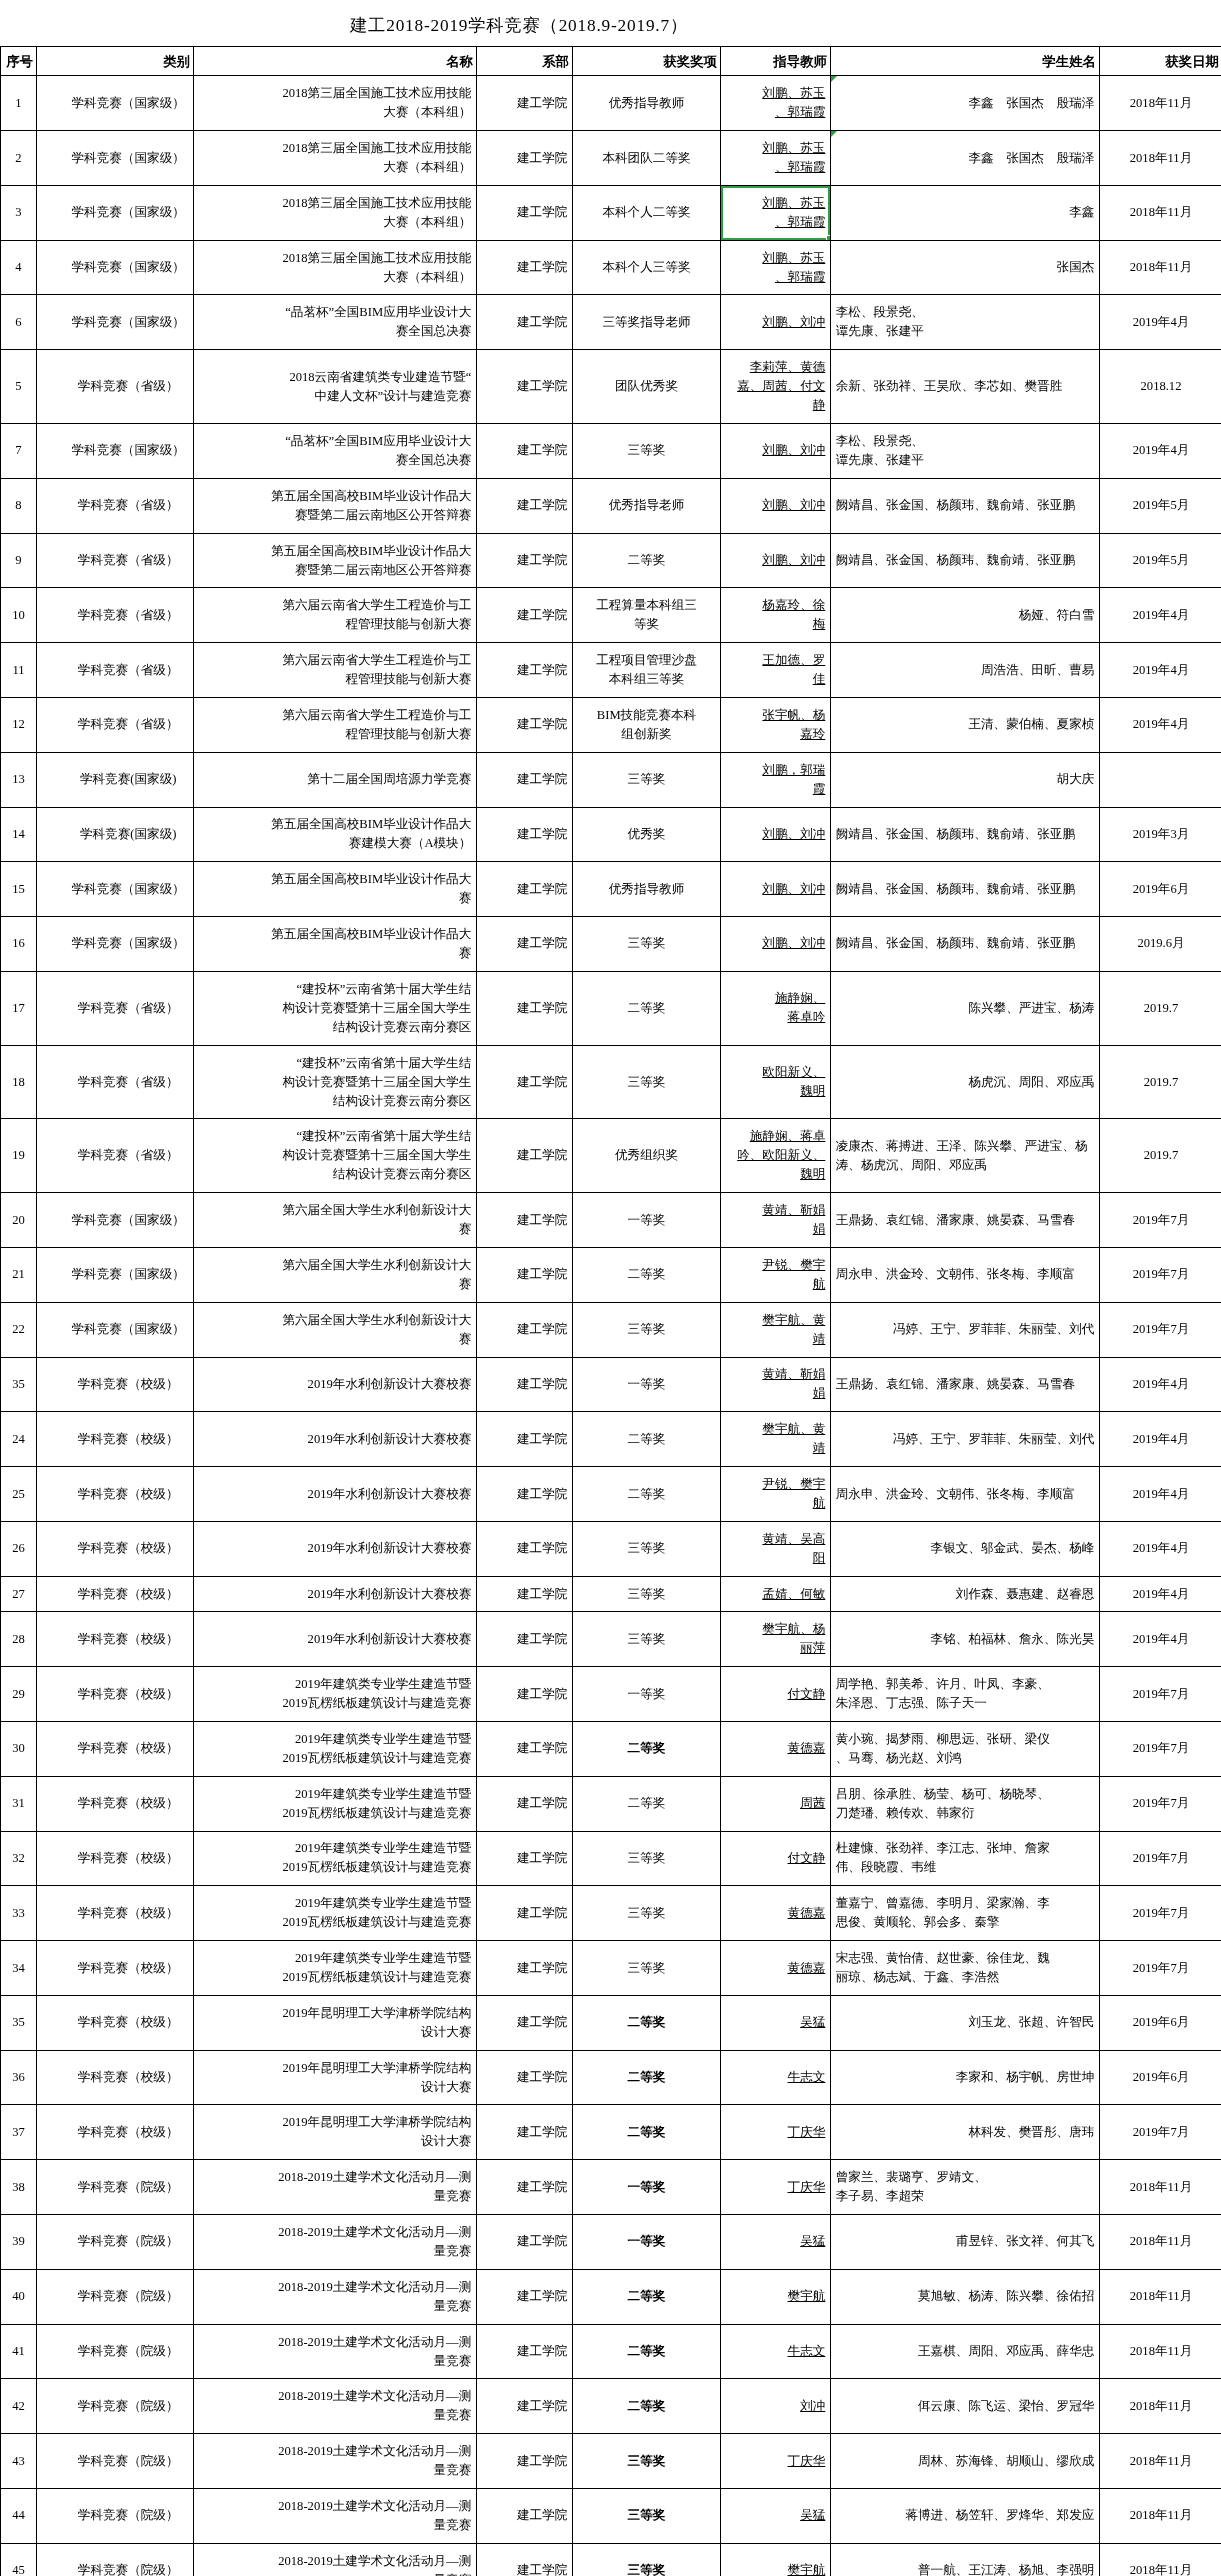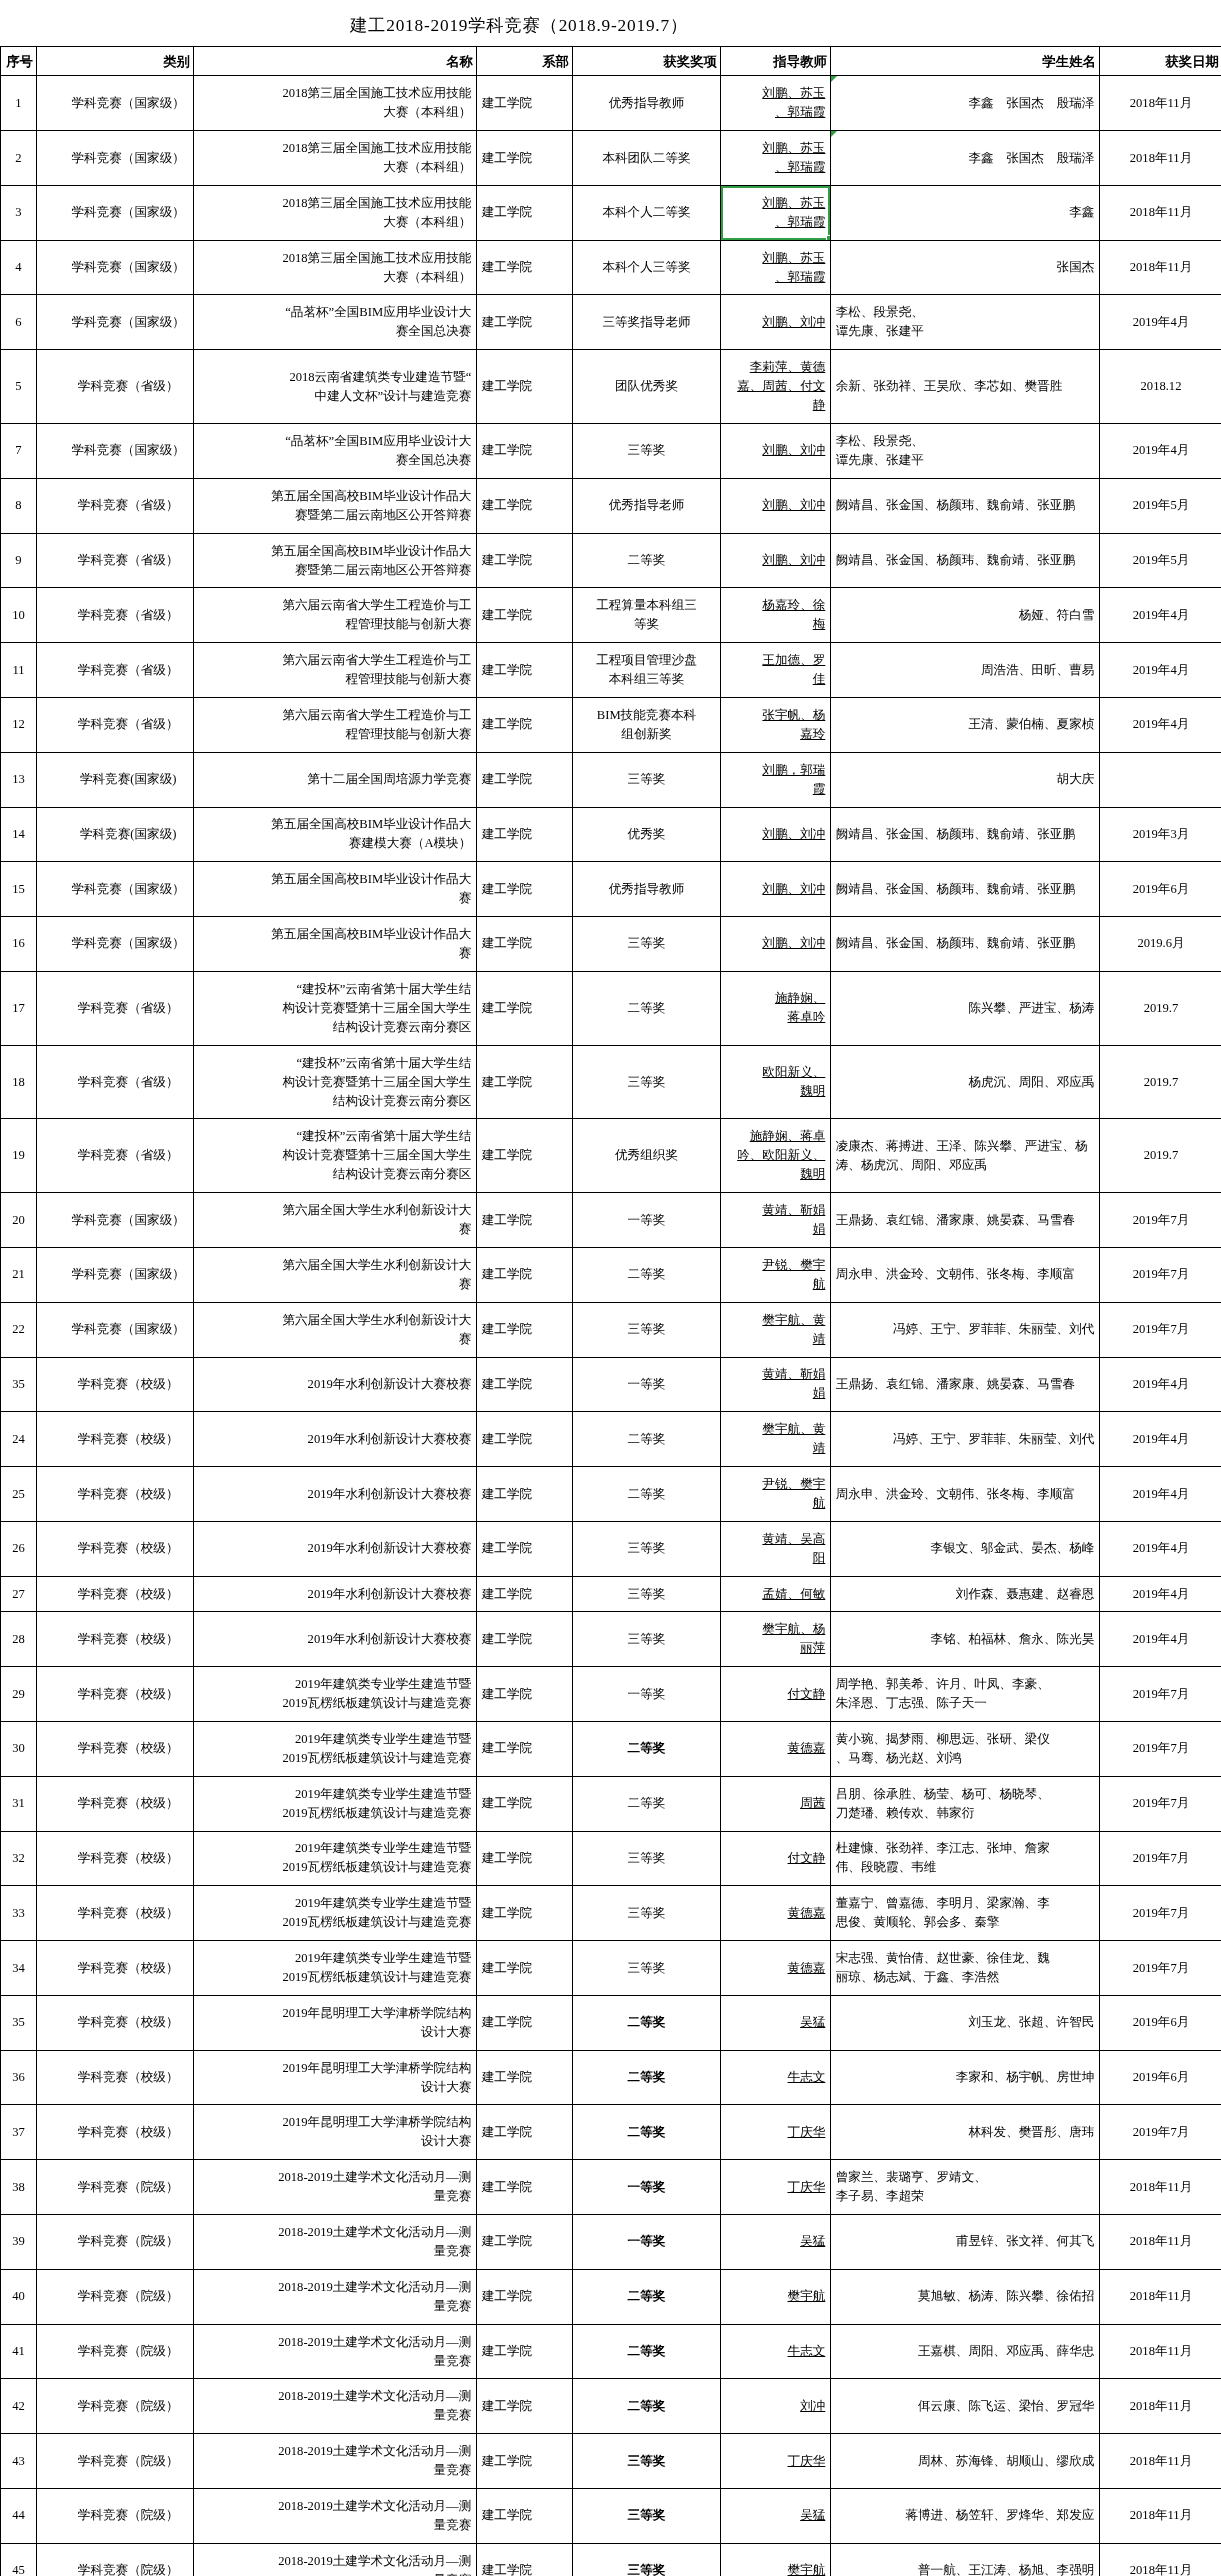--- a/index.html
+++ b/index.html
@@ -7,21 +7,21 @@
   .sheet{width:1222px;}
   .title{width:1038px;text-align:center;font-size:17.3px;letter-spacing:0.8px;padding:12.6px 0 9.4px 0;font-weight:400;}
   table{border-collapse:collapse;table-layout:fixed;width:1222px;background:#fff;}
   td,th{border:0.8px solid #000;vertical-align:middle;font-size:12.6px;line-height:19px;
         padding:7.9px 4.7px;word-break:break-all;overflow:hidden;position:relative;}
   th{font-size:13.4px;font-weight:700;text-align:right;padding:4.7px 3.1px;}
   td.c-num{text-align:center;}
   td.c-cat{text-align:center;padding-left:31px;}
   td.c-name{text-align:right;white-space:pre-line;padding-left:6.3px;}
   td.c-name.center{text-align:right;}
-  td.c-dept{text-align:left;}
+  td.c-dept{text-align:right;}
   td.c-award{text-align:center;white-space:pre-line;}
   td.c-award.bold{font-weight:700;}
   td.c-teach{text-align:right;white-space:pre-line;text-decoration:underline;}
   td.c-stu{text-align:right;white-space:pre-line;}
   td.c-stu.long{text-align:left;}
   td.c-date{text-align:center;}
   
   td.sel{box-shadow:inset 0 0 0 2px var(--sel,#2f9e44);}
   .fill-handle{position:absolute;right:-3.1px;bottom:-3.1px;width:5.5px;height:5.5px;
                background:var(--sel,#2f9e44);border:0.8px solid #fff;z-index:3;}

